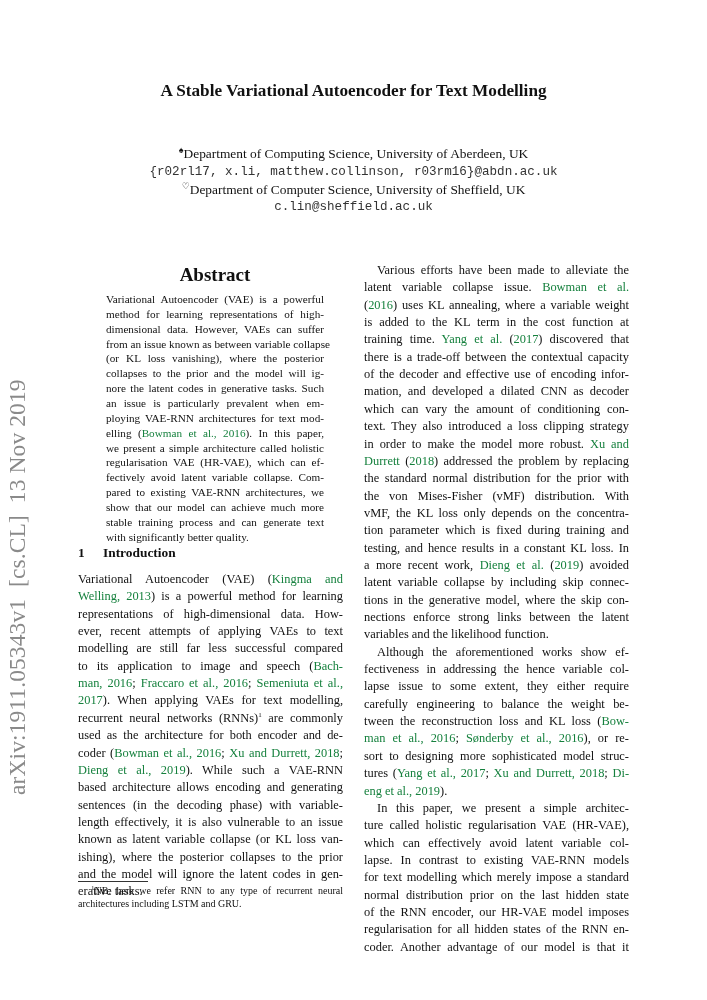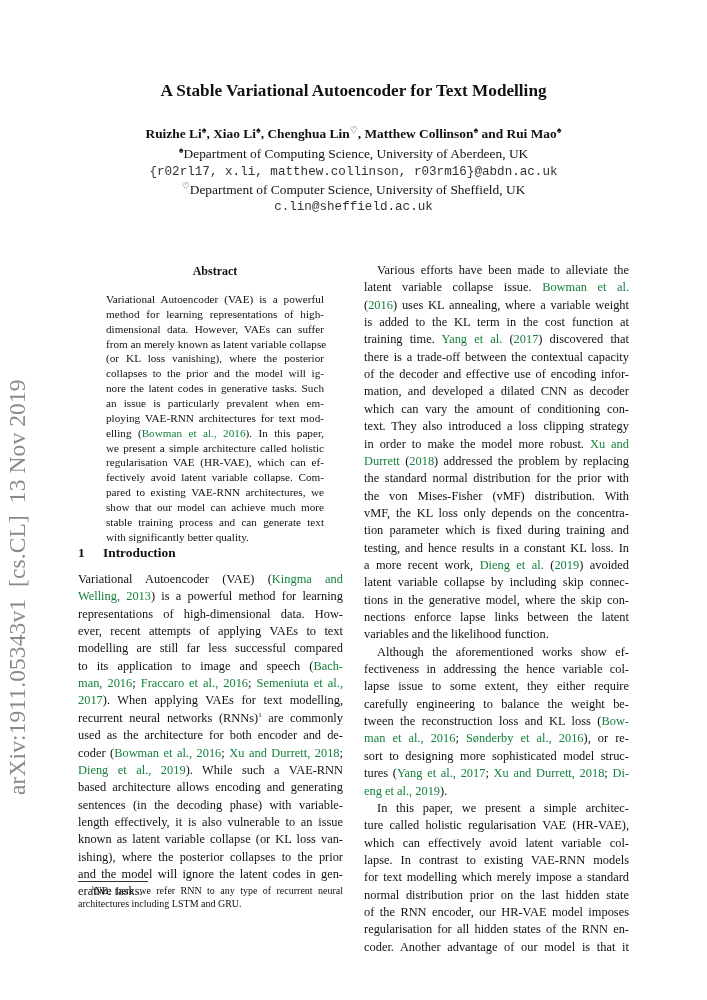--- a/index.html
+++ b/index.html
@@ -11,58 +11,57 @@
                  font-family: "Liberation Serif", serif; font-size: 23.5px; color: #8a8a8a;
                  white-space: pre; letter-spacing: 0.1px; }
   .title { position: absolute; left: 0; width: 707px; top: 81px; text-align: center;
            font-weight: bold; font-size: 17.2px; }
   .authors { position: absolute; left: 0; width: 707px; top: 126px; text-align: center;
              font-weight: bold; font-size: 13.4px; }
   .aff { position: absolute; left: 0; width: 707px; text-align: center; font-size: 13.4px; }
   .mono { font-family: "Liberation Mono", monospace; font-size: 12.6px; color: #333; }
   .sym { font-size: 9px; vertical-align: super; line-height: 0; font-weight: normal; }
   .h-abstract { position: absolute; left: 95px; width: 240px; top: 264px; text-align: center;
-                font-weight: bold; font-size: 12px; }
+                font-weight: bold; font-size: 19px; }
   .h-section { position: absolute; left: 78px; top: 545px; font-weight: bold; font-size: 13.4px; }
   .h-section .num { display: inline-block; width: 25px; }
   .ln { position: absolute; white-space: nowrap; font-size: 12.4px; line-height: 1; }
   .abs .ln { font-size: 11.2px; }
   .j { text-align: justify; text-align-last: justify; }
   .cite { color: #15803d; }
   .fn-rule { position: absolute; left: 78px; top: 881px; width: 70px; height: 0;
              border-top: 1px solid #333; }
   .fn .ln { font-size: 10px; }
   sup { font-size: 7px; line-height: 0; }
 </style>
 </head>
 <body>
 
 <div class="page">
 
   <div class="arxiv-stamp">arXiv:1911.05343v1  [cs.CL]  13 Nov 2019</div>
 
   <div class="title">A Stable Variational Autoencoder for Text Modelling</div>
 
-  <div class="authors" id="authors"><span>Ruizhe Li</span><span class="sym">♠</span><span>, Xiao Li</span><span class="sym">♠</span><span>, Chenghua Lin</span><span class="sym">♡</span><span>, Matthew Collinson</span><span class="sym">♠</span><span> and Rui Mao</span><span class="sym">♠</span></div>
 
   <div class="aff" style="top:146px;">
     <span class="sym">♠</span><span>Department of Computing Science, University of Aberdeen, UK</span>
   </div>
   <div class="aff mono" style="top:165px;">{r02rl17, x.li, matthew.collinson, r03rm16}@abdn.ac.uk</div>
   <div class="aff" style="top:182px;">
     <span class="sym">♡</span><span>Department of Computer Science, University of Sheffield, UK</span>
   </div>
   <div class="aff mono" style="top:200px;">c.lin@sheffield.ac.uk</div>
 
   <div class="h-abstract">Abstract</div>
   <div class="abs" id="abstract-body">
       <div class="ln j" style="left: 106px; top: 294px; width: 218px;">Variational Autoencoder (VAE) is a powerful</div>
       <div class="ln j" style="left: 106px; top: 308.85px; width: 218px;">method for learning representations of high-</div>
       <div class="ln j" style="left: 106px; top: 323.7px; width: 218px;">dimensional data.  However, VAEs can suffer</div>
-      <div class="ln j" style="left: 106px; top: 338.55px; width: 218px;">from an merely known as latent variable collapse</div>
+      <div class="ln j" style="left: 106px; top: 338.55px; width: 218px;">from an issue known as between variable collapse</div>
       <div class="ln j" style="left: 106px; top: 353.4px; width: 218px;">(or KL loss vanishing), where the posterior</div>
       <div class="ln j" style="left: 106px; top: 368.25px; width: 218px;">collapses to the prior and the model will ig-</div>
       <div class="ln j" style="left: 106px; top: 383.1px; width: 218px;">nore the latent codes in generative tasks.  Such</div>
       <div class="ln j" style="left: 106px; top: 397.95px; width: 218px;">an issue is particularly prevalent when em-</div>
       <div class="ln j" style="left: 106px; top: 412.8px; width: 218px;">ploying VAE-RNN architectures for text mod-</div>
       <div class="ln j" style="left: 106px; top: 427.65px; width: 218px;">elling (<span class="cite">Bowman et al., 2016</span>).  In this paper,</div>
       <div class="ln j" style="left: 106px; top: 442.5px; width: 218px;">we present a simple architecture called holistic</div>
       <div class="ln j" style="left: 106px; top: 457.35px; width: 218px;">regularisation VAE (HR-VAE), which can ef-</div>
       <div class="ln j" style="left: 106px; top: 472.2px; width: 218px;">fectively avoid latent variable collapse.  Com-</div>
       <div class="ln j" style="left: 106px; top: 487.05px; width: 218px;">pared to existing VAE-RNN architectures, we</div>
@@ -110,21 +109,21 @@
       <div class="ln j" style="left: 364px; top: 437.5px; width: 265px;">in order to make the model more robust.  <span class="cite">Xu and</span></div>
       <div class="ln j" style="left: 364px; top: 454.85px; width: 265px;"><span class="cite">Durrett</span> (<span class="cite">2018</span>) addressed the problem by replacing</div>
       <div class="ln j" style="left: 364px; top: 472.2px; width: 265px;">the standard normal distribution for the prior with</div>
       <div class="ln j" style="left: 364px; top: 489.55px; width: 265px;">the von Mises-Fisher (vMF) distribution.   With</div>
       <div class="ln j" style="left: 364px; top: 506.9px; width: 265px;">vMF, the KL loss only depends on the concentra-</div>
       <div class="ln j" style="left: 364px; top: 524.25px; width: 265px;">tion parameter which is fixed during training and</div>
       <div class="ln j" style="left: 364px; top: 541.6px; width: 265px;">testing, and hence results in a constant KL loss. In</div>
       <div class="ln j" style="left: 364px; top: 558.95px; width: 265px;">a more recent work, <span class="cite">Dieng et al.</span> (<span class="cite">2019</span>) avoided</div>
       <div class="ln j" style="left: 364px; top: 576.3px; width: 265px;">latent variable collapse by including skip connec-</div>
       <div class="ln j" style="left: 364px; top: 593.65px; width: 265px;">tions in the generative model, where the skip con-</div>
-      <div class="ln j" style="left: 364px; top: 611px; width: 265px;">nections enforce lapse links between the latent</div>
+      <div class="ln j" style="left: 364px; top: 611px; width: 265px;">nections enforce strong links between the latent</div>
       <div class="ln" style="left: 364px; top: 628.35px; width: 265px;">variables and the likelihood function.</div>
       <div class="ln j" style="left: 377px; top: 645.7px; width: 252px;">Although the aforementioned works show ef-</div>
       <div class="ln j" style="left: 364px; top: 663.05px; width: 265px;">fectiveness in addressing the hence variable col-</div>
       <div class="ln j" style="left: 364px; top: 680.4px; width: 265px;">lapse issue to some extent, they either require</div>
       <div class="ln j" style="left: 364px; top: 697.75px; width: 265px;">carefully engineering to balance the weight be-</div>
       <div class="ln j" style="left: 364px; top: 715.1px; width: 265px;">tween the reconstruction loss and KL loss (<span class="cite">Bow-</span></div>
       <div class="ln j" style="left: 364px; top: 732.45px; width: 265px;"><span class="cite">man et al., 2016</span>; <span class="cite">Sønderby et al., 2016</span>), or re-</div>
       <div class="ln j" style="left: 364px; top: 749.8px; width: 265px;">sort to designing more sophisticated model struc-</div>
       <div class="ln j" style="left: 364px; top: 767.15px; width: 265px;">tures (<span class="cite">Yang et al., 2017</span>; <span class="cite">Xu and Durrett, 2018</span>; <span class="cite">Di-</span></div>
       <div class="ln" style="left: 364px; top: 784.5px; width: 265px;"><span class="cite">eng et al., 2019</span>).</div>

